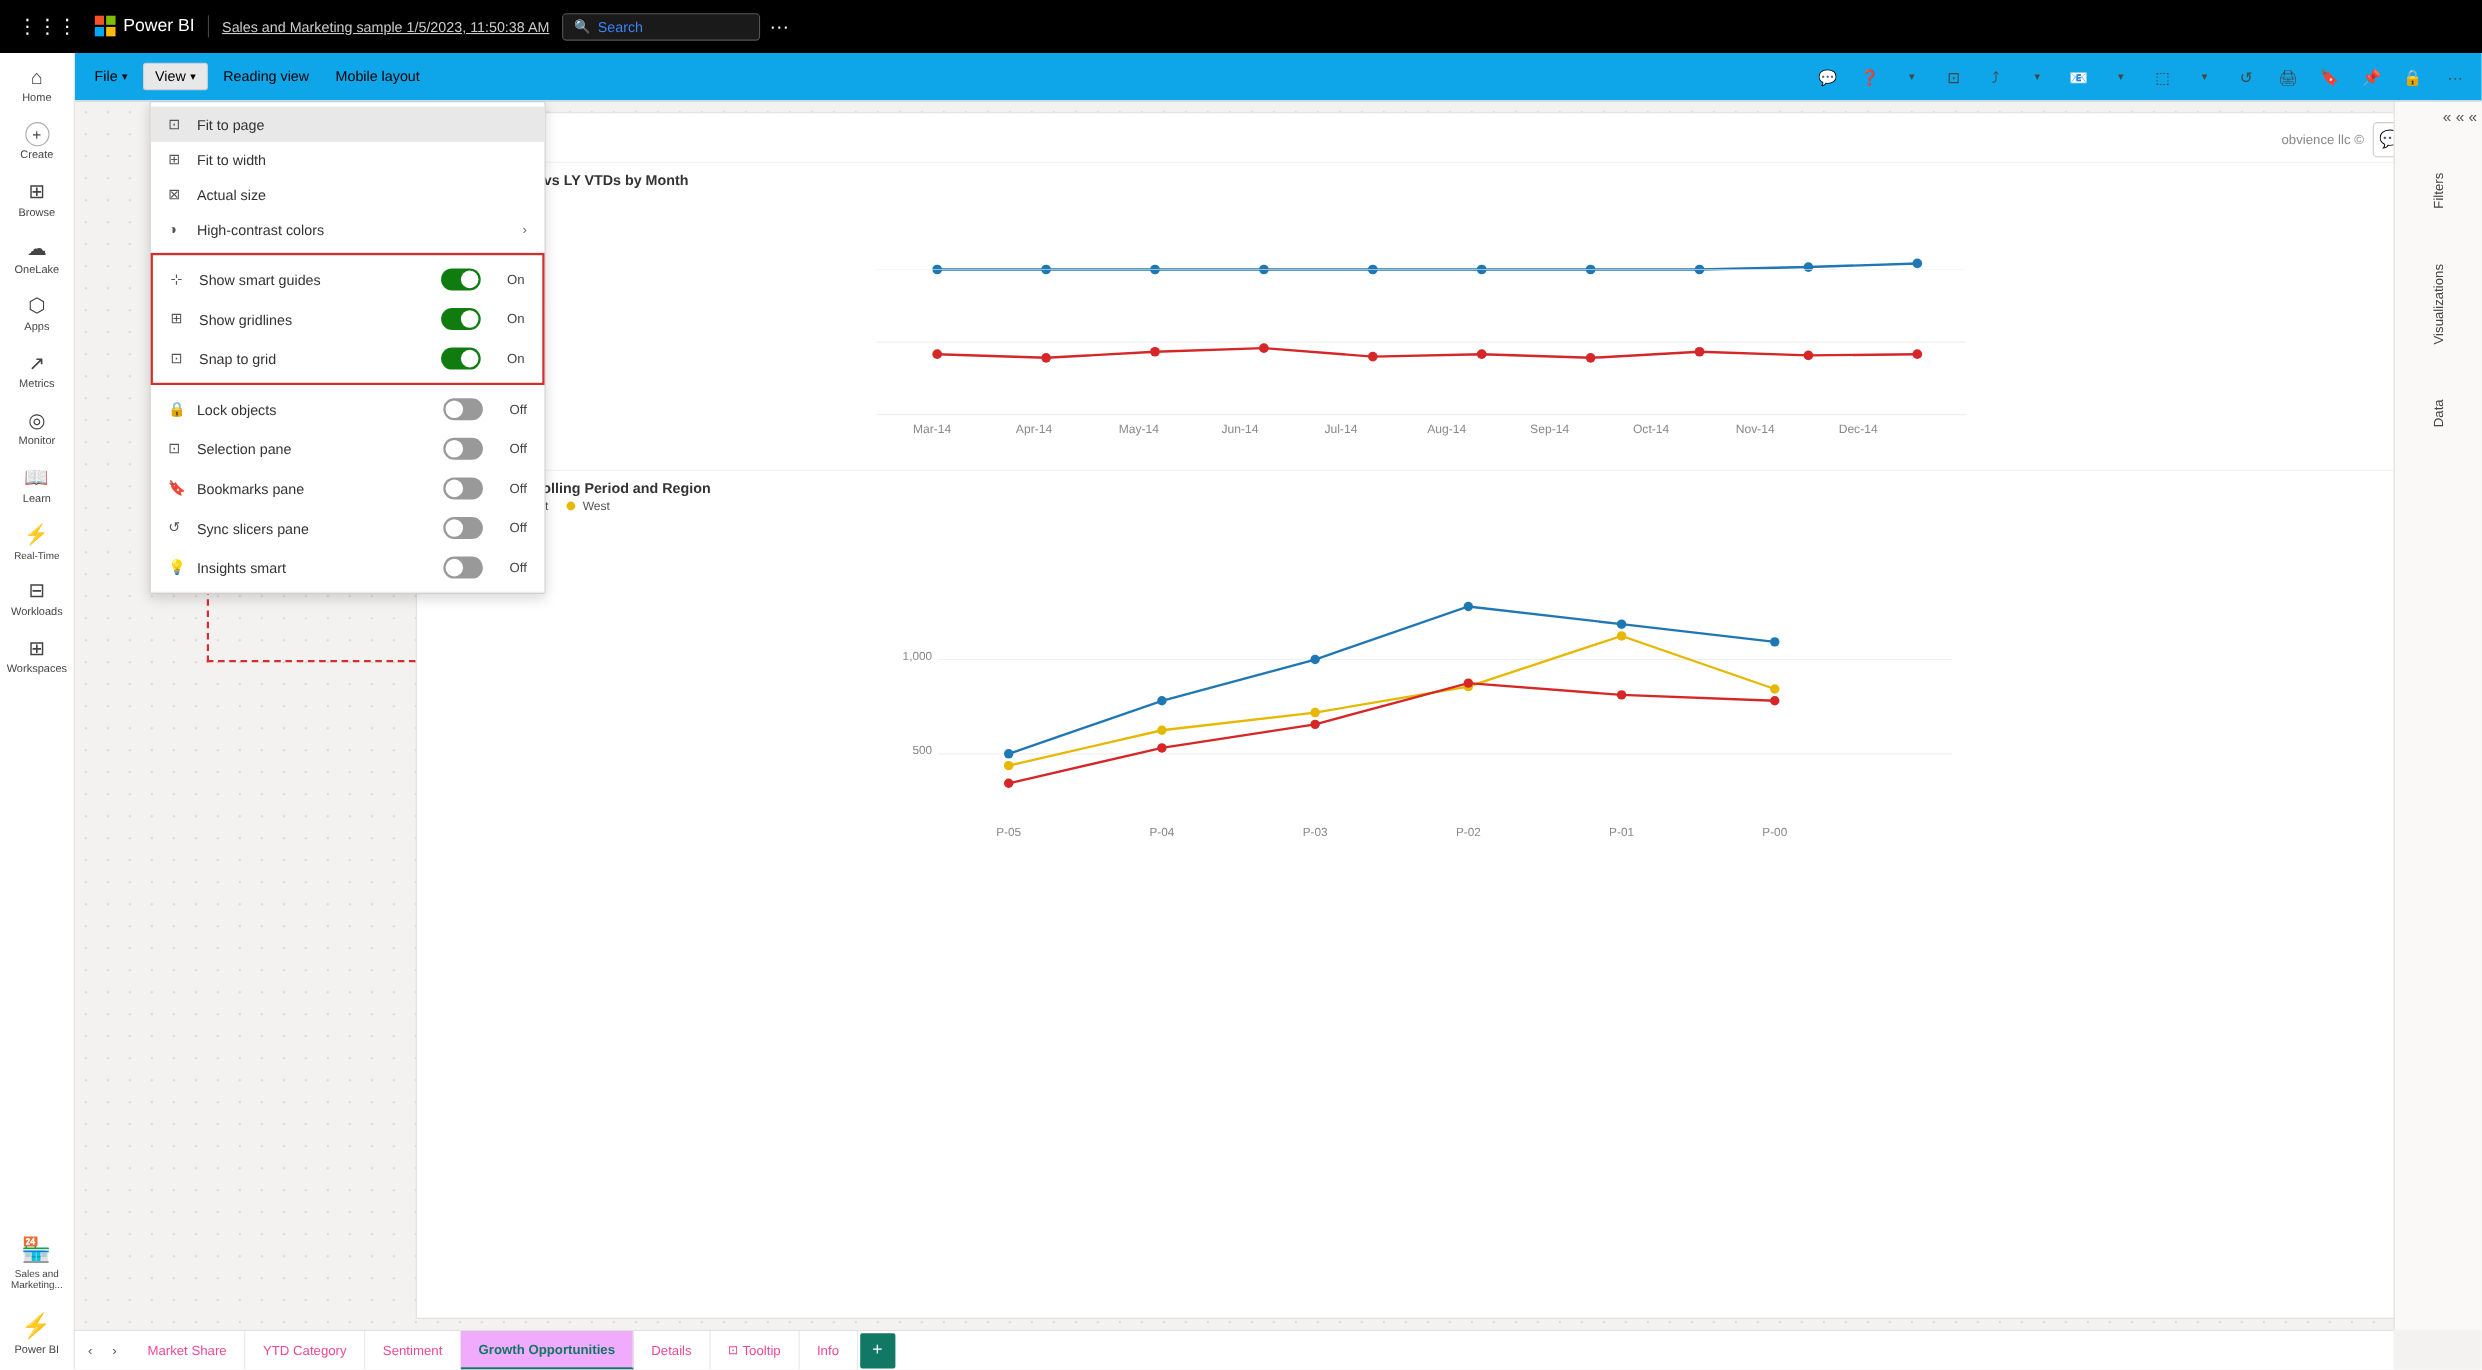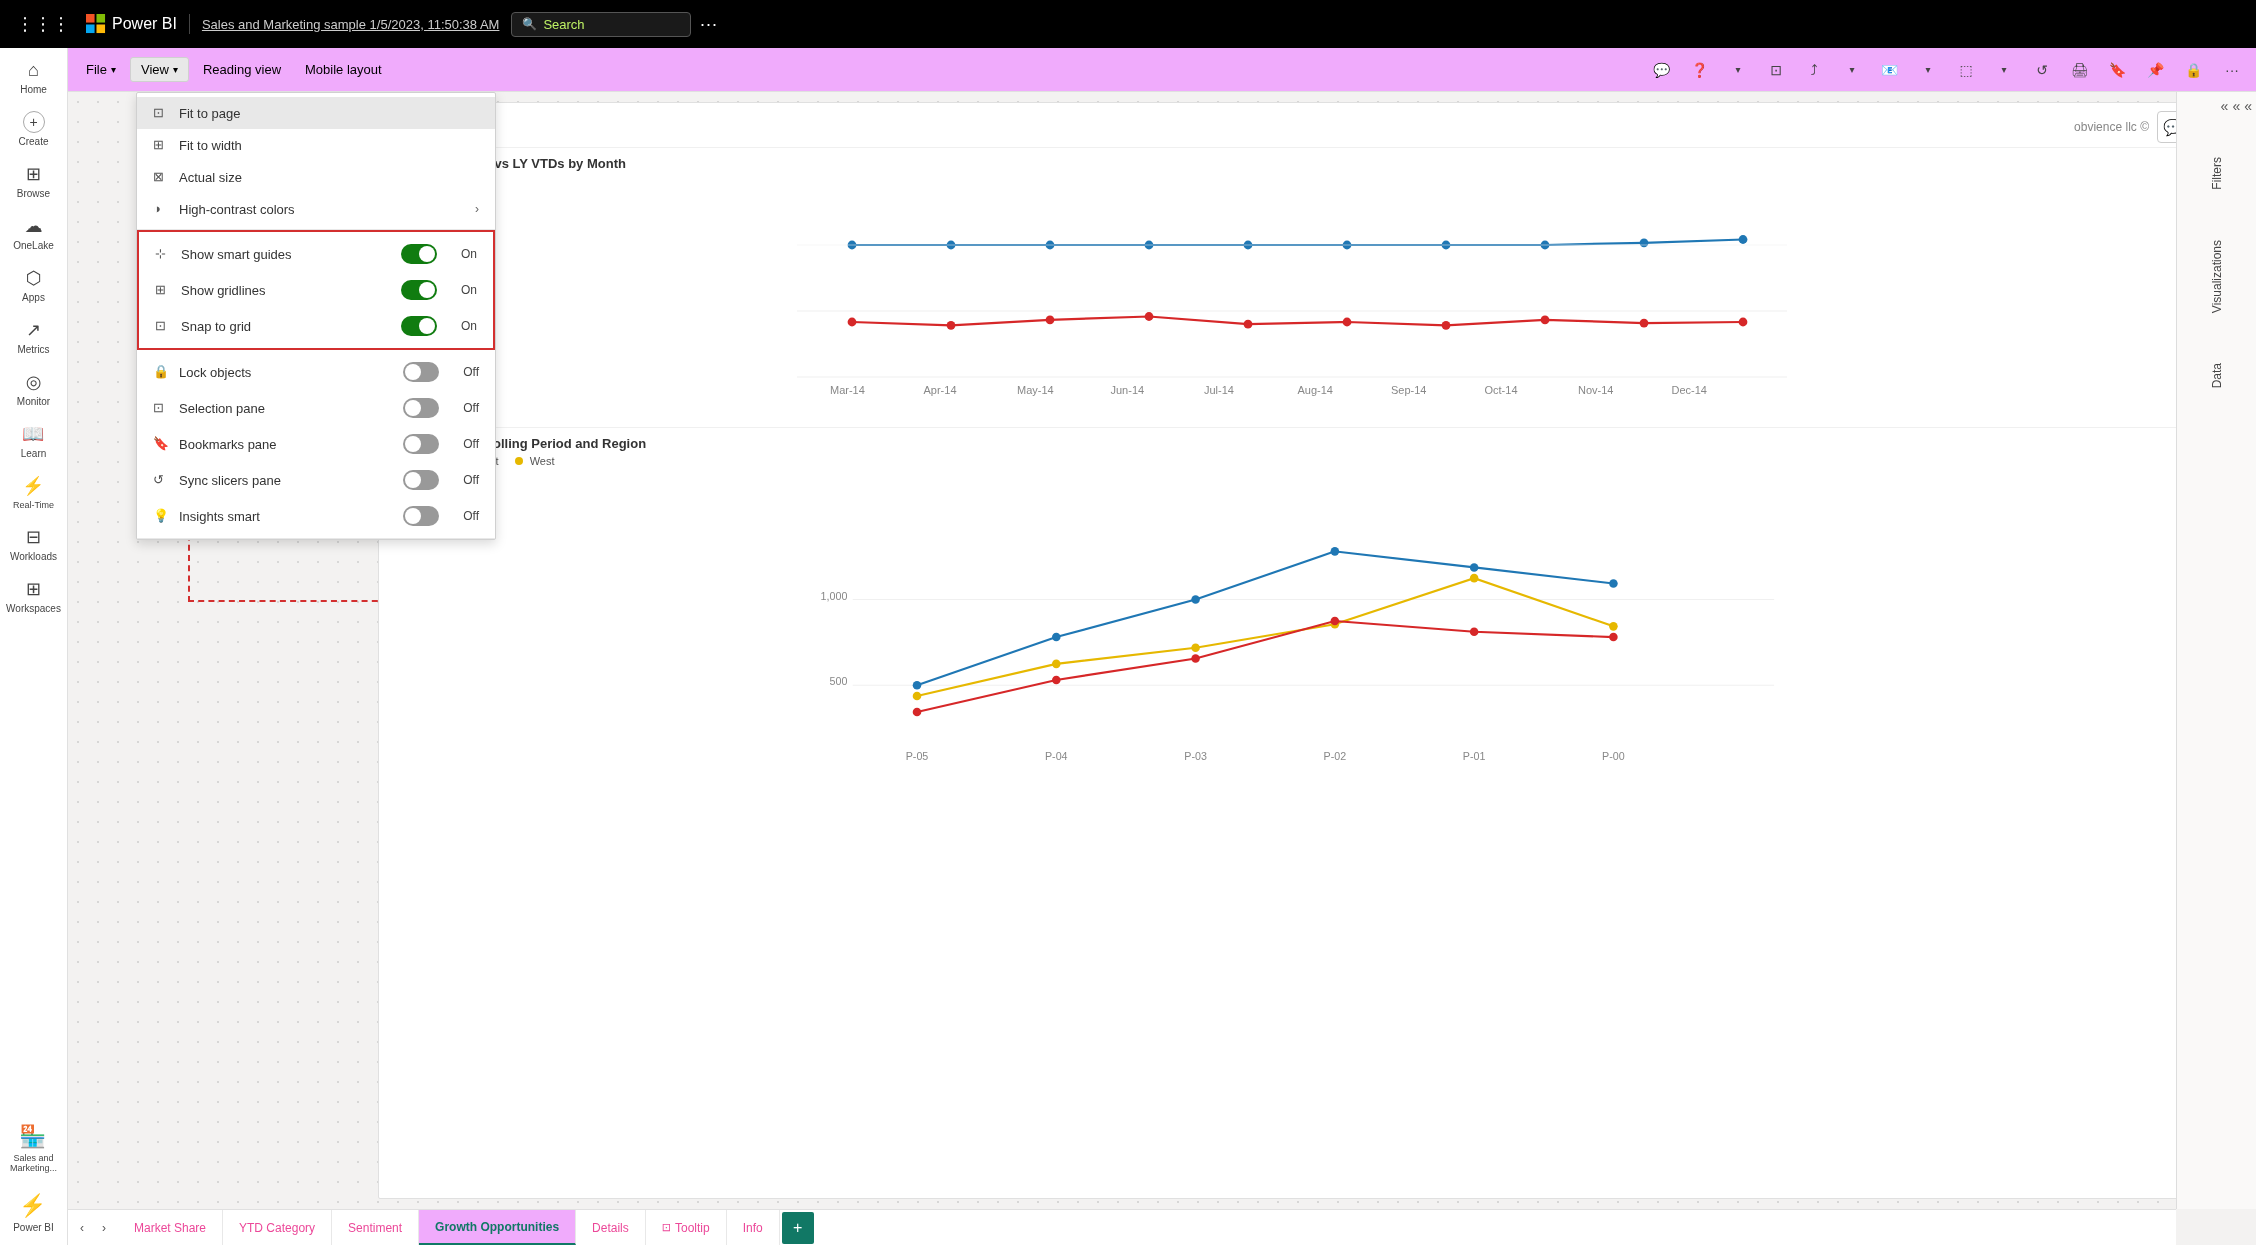--- a/index.html
+++ b/index.html
@@ -19,21 +19,21 @@
     .title-bar-right { display: flex; align-items: center; gap: 8px; }
     .search-box {
       display: flex; align-items: center; background: #1a1a1a; border: 1px solid #555;
       border-radius: 4px; padding: 4px 10px; gap: 6px; min-width: 180px;
     }
     .search-box span { color: #aaa; font-size: 12px; }
     .title-ellipsis { color: #fff; font-size: 18px; cursor: pointer; }
 
     
     .menu-bar {
-      display: flex; align-items: center; background: #f0abfc; border-bottom: 1px solid #e0e0e0;
+      display: flex; align-items: center; background: #0ea5e9; border-bottom: 1px solid #e0e0e0;
       height: 44px; padding: 0 8px; gap: 4px; position: fixed; top: 48px; left: 68px; right: 0; z-index: 99;
     }
     .menu-item {
       padding: 4px 10px; font-size: 13px; cursor: pointer; border-radius: 3px; display: flex; align-items: center; gap: 4px;
     }
     .menu-item.active { background: #e8e8e8; border: 1px solid #d0d0d0; }
     .menu-bar-right { margin-left: auto; display: flex; align-items: center; gap: 6px; }
     .toolbar-icon { width: 32px; height: 32px; display: flex; align-items: center; justify-content: center; cursor: pointer; border-radius: 3px; font-size: 14px; color: #444; }
 
     
@@ -170,21 +170,21 @@
       <rect x="0" y="11" width="9" height="9" fill="#05a6f0"></rect>
       <rect x="11" y="11" width="9" height="9" fill="#ffba08"></rect>
     </svg>
     <span>Power BI</span>
   </div>
   <div class="title-bar-divider"></div>
   <span class="title-bar-doc">Sales and Marketing sample 1/5/2023, 11:50:38 AM</span>
   <div class="title-bar-right">
     <div class="search-box">
       <span>🔍</span>
-      <span style="color:#bef264;font-size:13px;">Search</span>
+      <span style="color:#3b82f6;font-size:13px;">Search</span>
     </div>
     <span class="title-ellipsis">···</span>
   </div>
 </div>
 
 <div class="sidebar-left">
   <div class="sidebar-item">
     <span class="sidebar-item-icon">⌂</span>
     <span class="sidebar-item-label">Home</span>
   </div>

